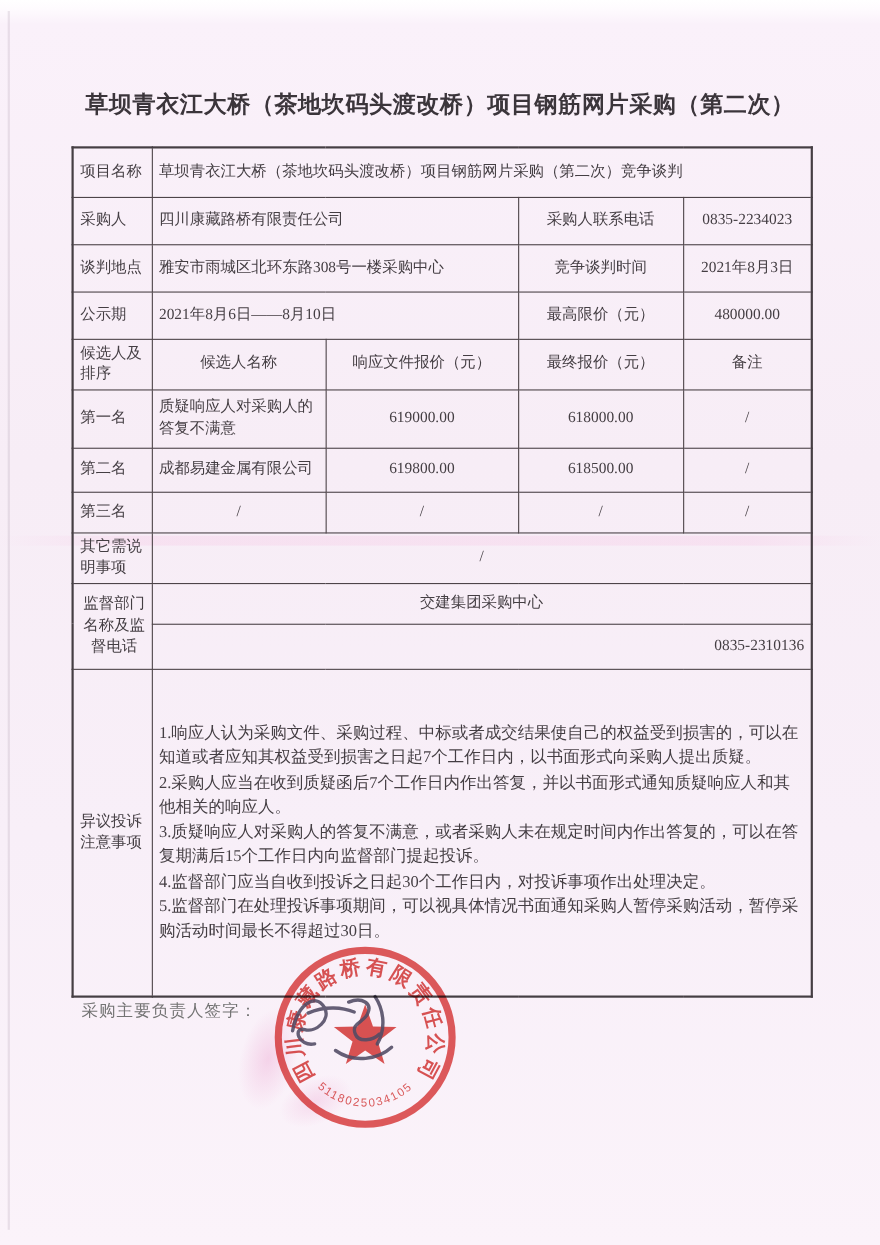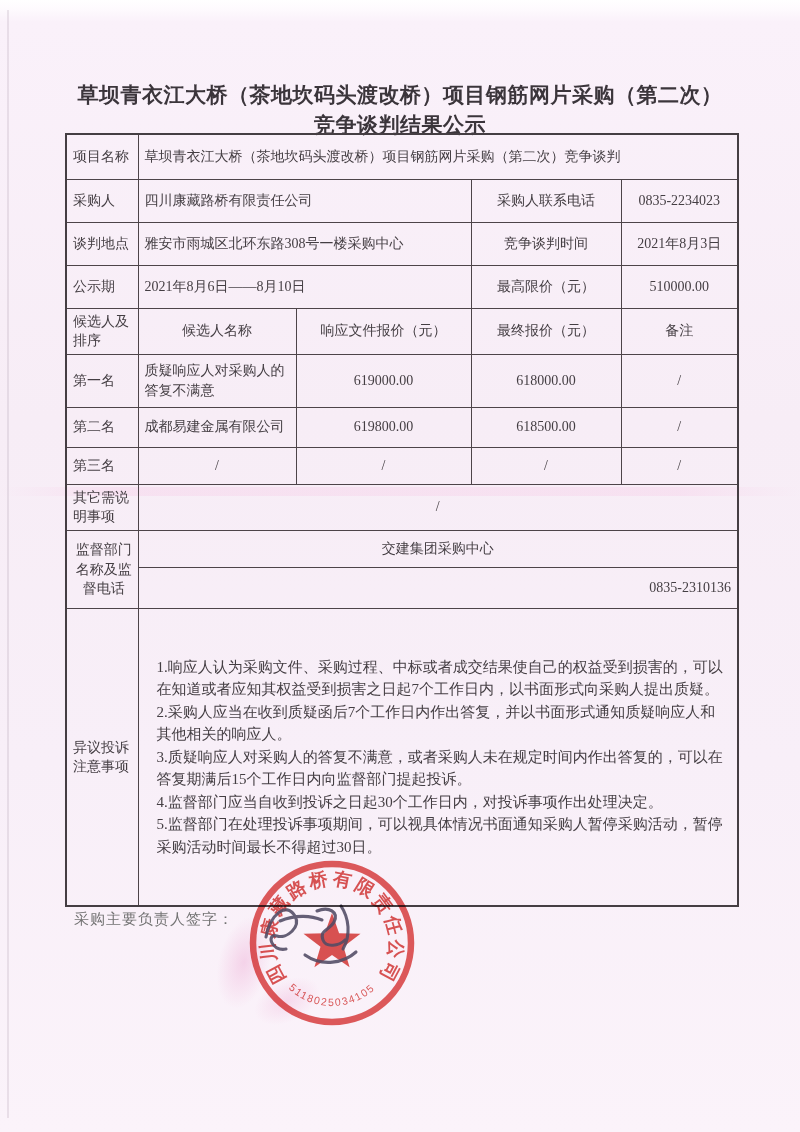--- a/index.html
+++ b/index.html
@@ -20,40 +20,39 @@
     border-collapse:collapse; table-layout:fixed; border:2px solid #453e43; }
   td { border:1px solid #4d4449; font-size:14px; padding:3px 6px;
     vertical-align:middle; line-height:1.4; word-break:break-word; }
   td.lbl { padding:3px 3px 3px 6px; }
   .c { text-align:center; }
   .l { text-align:left; }
   .h-project td{ height:45px; } .h-info td{ height:43px; } .h-chead td{ height:43px; }
   .h-c1 td{ height:53px; } .h-c2 td{ height:40px;margin-top:32px; } .h-c3 td{ height:37px;font-family:Liberation Serif, serif; }
   .h-other td{ height:44px; } .h-sup1 td{ height:37px; } .h-sup2 td{ height:41px;text-align:right; }
   .h-obj td{ height:298px; }
-  td.obj-text { font-size:15px; line-height:1.5; padding:8px 8px 8px 18px; vertical-align:middle;margin-top:12px; }
+  td.obj-text { font-size:15px; line-height:1.5; padding:8px 8px 8px 6px; vertical-align:middle;margin-top:12px; }
   .sign-line { position:absolute; left:74px; top:910px; font-size:15px; letter-spacing:1px; color:#737373; }
   .seal { position:absolute; left:242px; top:853px; width:180px; height:180px;
     mix-blend-mode:multiply; opacity:.93; }
   .smudge { position:absolute; left:218px; top:915px; width:52px; height:95px;
     background:radial-gradient(ellipse at center,rgba(236,160,206,.38),rgba(236,160,206,0) 70%);
     transform:rotate(14deg); }
   .smudge2 { position:absolute; left:252px; top:980px; width:70px; height:42px;
     background:radial-gradient(ellipse at center,rgba(236,160,206,.30),rgba(236,160,206,0) 70%);
     transform:rotate(-25deg); }
 </style>
 </head>
 <body>
 
 <div class="edge-left"></div>
 <div class="streak"></div>
 
 <div class="title">
   <div>草坝青衣江大桥（茶地坎码头渡改桥）项目钢筋网片采购（第二次）</div>
-  <div>竞争谈判结果公示</div>
 </div>
 
 <table class="results">
   <colgroup>
     <col style="width:72px">
       <col style="width:158px">
       <col style="width:175px">
     <col style="width:150px">
       <col style="width:117px">
   </colgroup>
@@ -75,21 +74,21 @@
     <td class="lbl l">谈判地点</td>
     <td class="l" colspan="2">雅安市雨城区北环东路308号一楼采购中心</td>
     <td class="c">竞争谈判时间</td>
     <td class="c">2021年8月3日</td>
   </tr>
 
   <tr class="h-info">
     <td class="lbl l">公示期</td>
     <td class="l" colspan="2">2021年8月6日——8月10日</td>
     <td class="c">最高限价（元）</td>
-    <td class="c">510000.00</td>
+    <td class="c">480000.00</td>
   </tr>
 
   <tr class="h-chead">
     <td class="lbl l">候选人及排序</td>
     <td class="c">候选人名称</td>
     <td class="c">响应文件报价（元）</td>
     <td class="c">最终报价（元）</td>
     <td class="c">备注</td>
   </tr>
 

